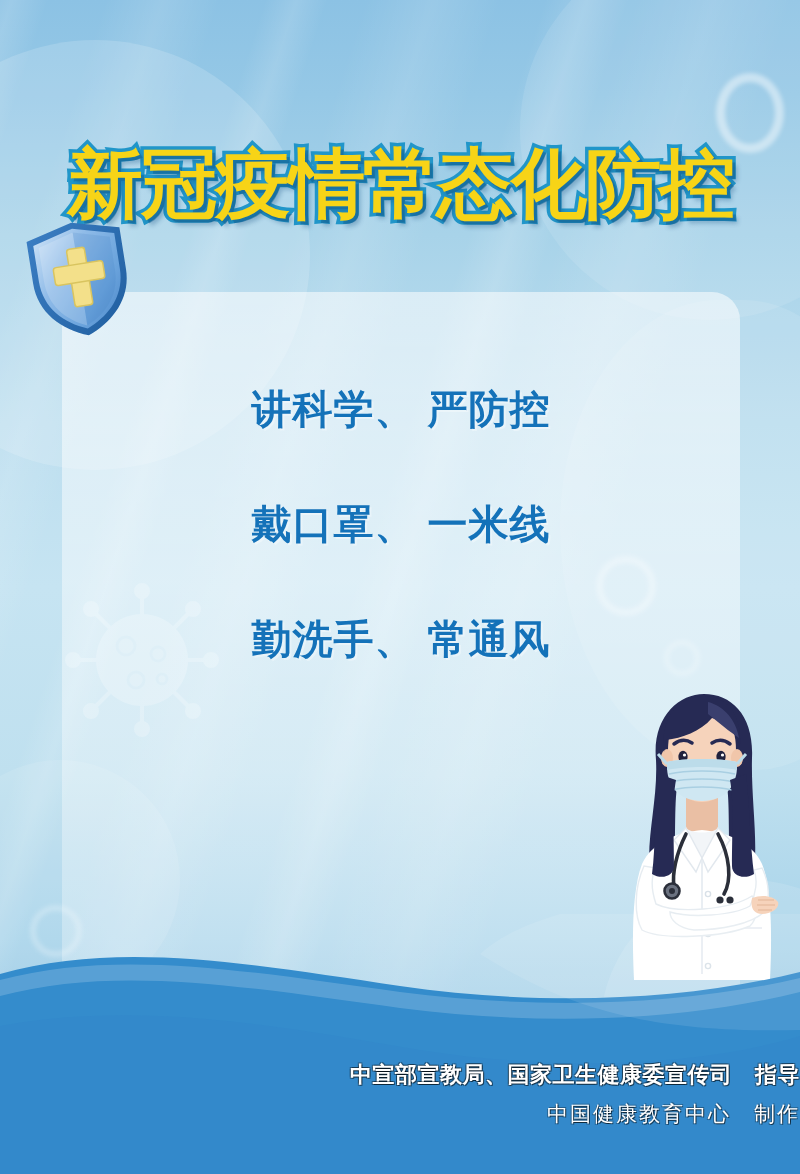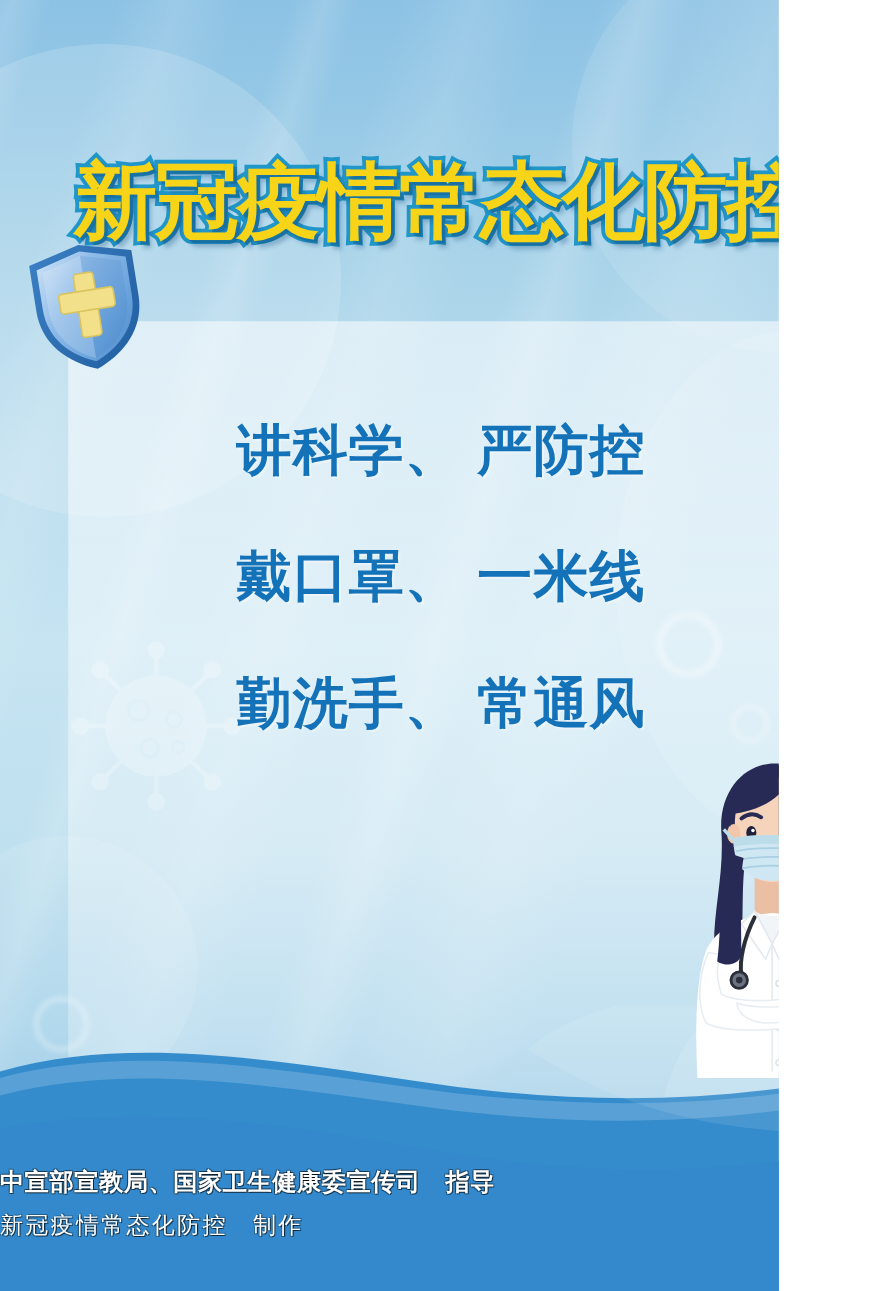--- a/index.html
+++ b/index.html
@@ -1,20 +1,20 @@
 <!DOCTYPE html>
 <html><head>
 <meta charset="utf-8">
 <style>
   html,body{margin:0;padding:0;background:#ffffff;}
   body{font-family:"Liberation Sans","DejaVu Sans",sans-serif;}
 
   .poster{
     position:relative;
-    width:708px;height:1174px;
+    width:800px;height:1174px;
     overflow:hidden;
     background:linear-gradient(180deg,#8cc2e4 0%,#95c8e6 8%,#a8d3e9 20%,#bcdeef 36%,#c6e4f2 50%,#bfe0ef 66%,#a9d4ea 80%,#8fc3e2 92%,#7bb8dd 100%);
   }
 
   
   .streaks{position:absolute;inset:0;overflow:hidden;pointer-events:none;}
   .streak{
     position:absolute;top:-200px;height:1600px;
     background:linear-gradient(90deg,rgba(255,255,255,0) 0%,rgba(255,255,255,.30) 50%,rgba(255,255,255,0) 100%);
     transform:rotate(18deg);transform-origin:top left;
@@ -68,35 +68,35 @@
   }
 
   
   .shield{position:absolute;left:24px;top:218px;width:112px;height:122px;transform:rotate(-9deg);}
 
   
   .slogans{position:absolute;left:62px;top:352px;width:678px;}
   .slogan{
     font-family:"Liberation Sans","DejaVu Sans",sans-serif;
     font-weight:bold;
-    font-size:50px;
+    font-size:40px;
     line-height:115px;
     letter-spacing:1px;
     color:#1472b9;
     text-align:center;
     white-space:nowrap;
     text-shadow:2px 2px 0 rgba(255,255,255,.35);
   }
 
   
   .doctor{position:absolute;left:612px;top:688px;width:180px;height:310px;}
 
   
   .wave{position:absolute;left:0;bottom:0;width:800px;height:260px;}
-  .footer{position:absolute;left:0;bottom:46px;width:800px;text-align:left;}
+  .footer{position:absolute;left:0;bottom:46px;width:800px;text-align:right;}
   .footer-line1{
     font-family:"Liberation Sans","DejaVu Sans",sans-serif;
     font-weight:bold;font-size:22px;letter-spacing:.5px;color:#ffffff;
     text-shadow:1px 1px 0 rgba(0,0,0,.55),-1px 1px 0 rgba(0,0,0,.35),1px -1px 0 rgba(0,0,0,.35),-1px -1px 0 rgba(0,0,0,.35);
     margin-bottom:10px;white-space:nowrap;
   }
   .footer-line2{
     font-family:"Liberation Serif","DejaVu Serif",serif;
     font-size:21px;letter-spacing:2px;color:#ffffff;
     text-shadow:1px 1px 0 rgba(0,0,0,.55),-1px 1px 0 rgba(0,0,0,.3),1px -1px 0 rgba(0,0,0,.3);
@@ -262,16 +262,16 @@
 
   <svg class="wave" viewBox="0 0 800 260" preserveAspectRatio="none">
     <path d="M0 60 C120 26 250 50 400 72 C540 92 680 88 800 58 L800 260 L0 260 Z" fill="#348ccc"></path>
     <path d="M0 66 C120 34 250 58 400 78 C540 96 680 92 800 64 L800 78 C680 108 540 112 400 94 C250 74 120 50 0 82 Z" fill="#ffffff" opacity="0.18"></path>
     <path d="M480 40 C560 90 640 120 800 116 L800 0 L560 0 C520 12 498 24 480 40 Z" fill="#ffffff" opacity="0.10"></path>
     <path d="M0 112 C140 86 280 112 420 136 C560 158 700 152 800 122 L800 260 L0 260 Z" fill="#3389cb"></path>
   </svg>
 
   <div class="footer">
     <div class="footer-line1">中宣部宣教局、国家卫生健康委宣传司　指导</div>
-    <div class="footer-line2">新冠疫情常态化防控　制作</div>
+    <div class="footer-line2">中国健康教育中心　制作</div>
   </div>
 
 </div>
 
 </body></html>

